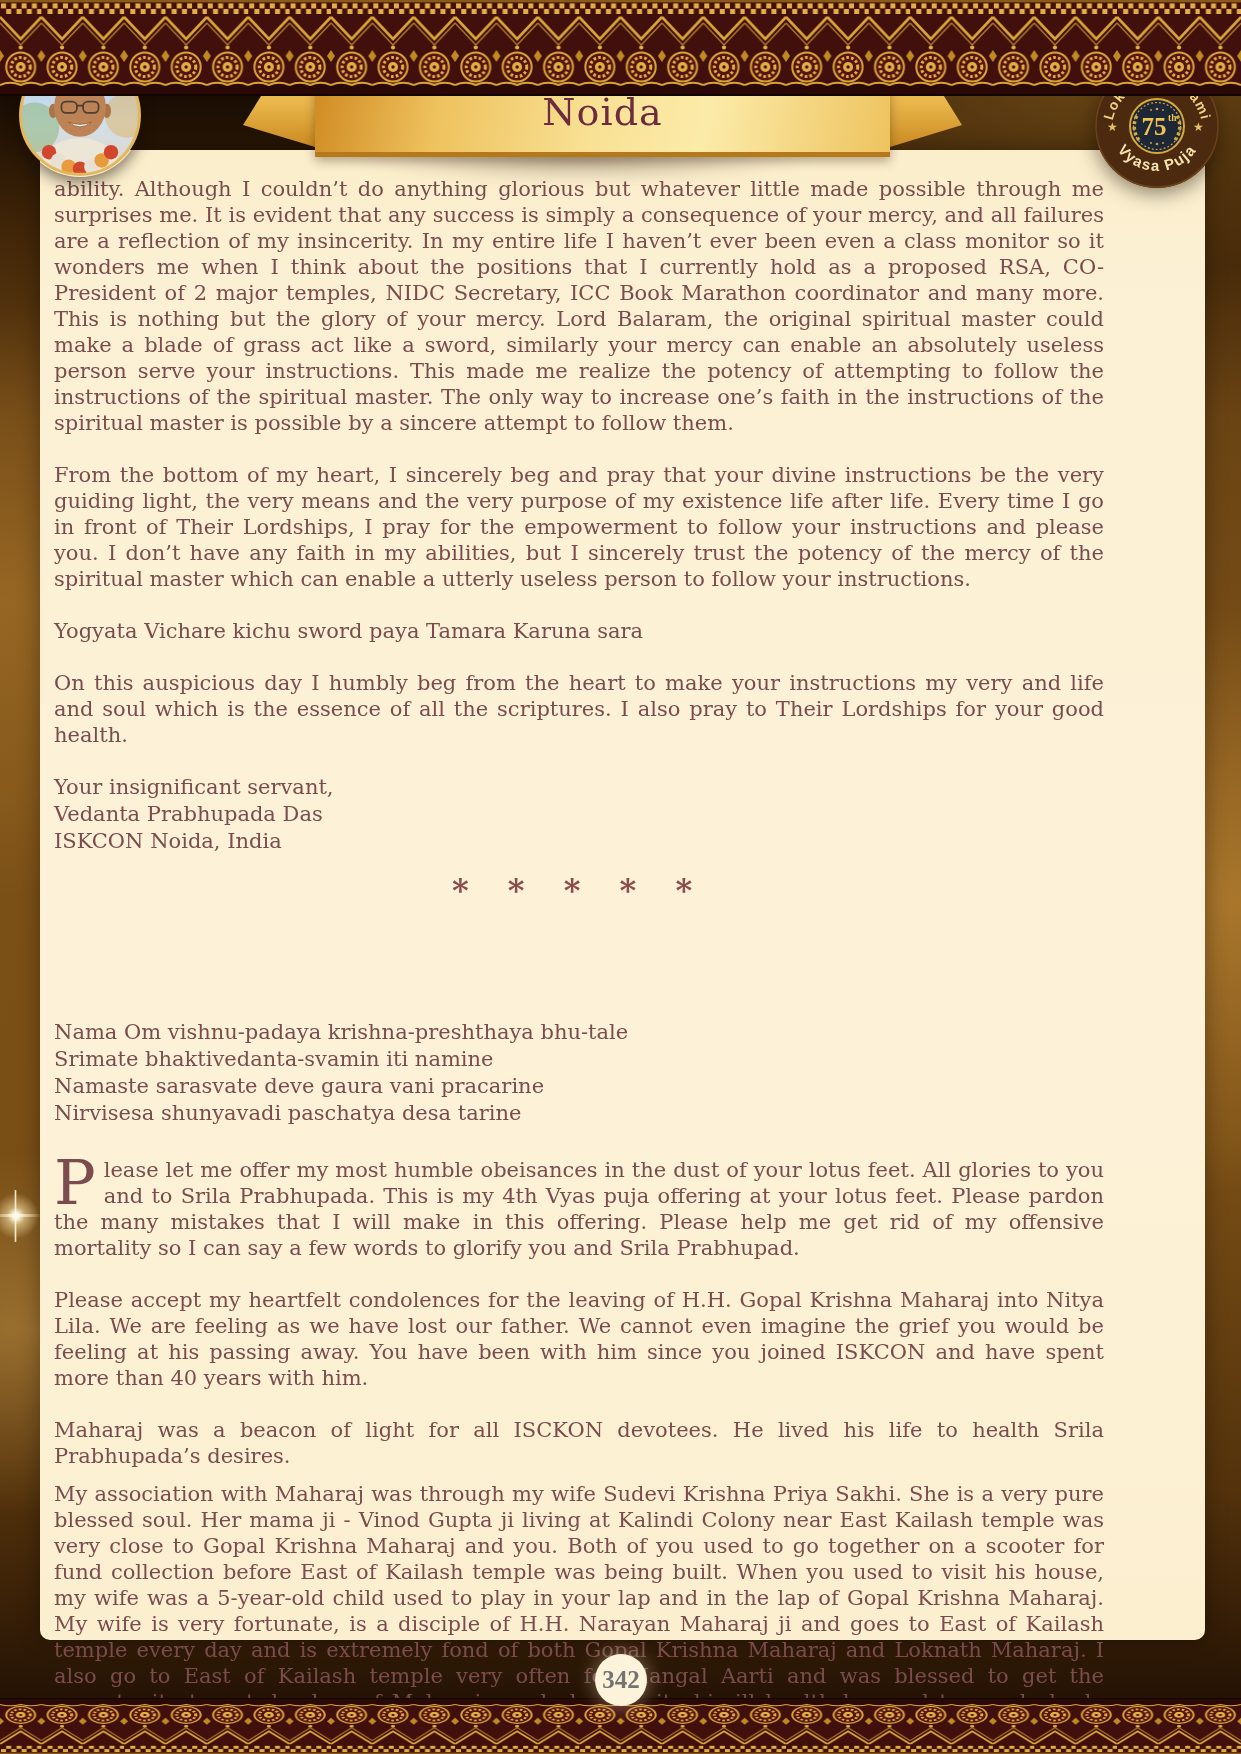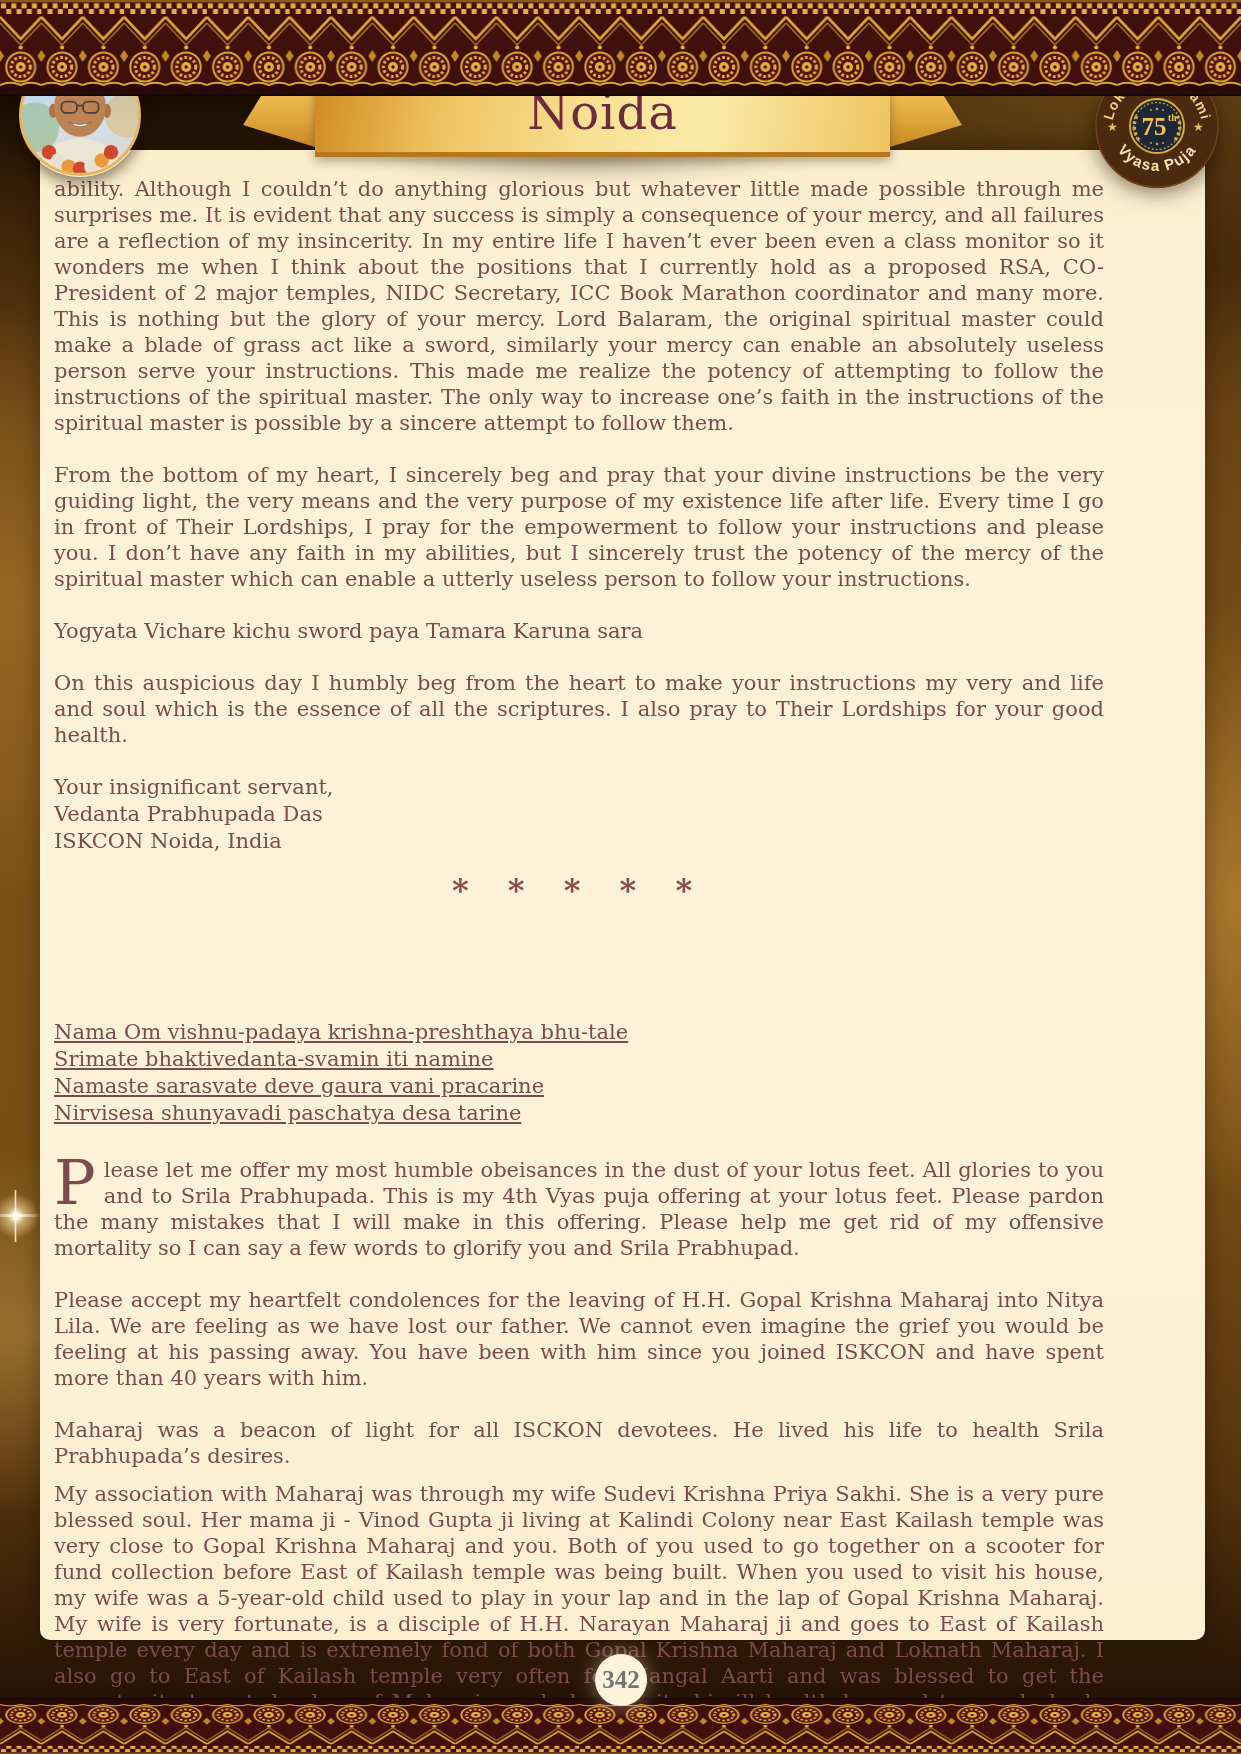--- a/index.html
+++ b/index.html
@@ -19,42 +19,42 @@
     background:linear-gradient(180deg,#fbeecb 0%,#fcf0d4 8%,#fdf2d8 60%,#fcefd0 100%);
     border-radius:10px;z-index:1;box-shadow:0 0 22px rgba(0,0,0,.35);}
   .ribbon-shadow{position:absolute;left:250px;top:150px;width:660px;height:44px;z-index:2;
     background:radial-gradient(50% 100% at 50% 0%, rgba(90,70,55,.55), transparent 72%);
     filter:blur(7px);}
   .ribbon{position:absolute;left:0;top:0;z-index:4;}
   .band{position:absolute;left:315px;top:72px;width:575px;height:80px;
     background:linear-gradient(100deg,#d08a22 0%,#eec25e 22%,#f8e093 48%,#fbeba9 68%,#eec35f 100%);
     border-bottom:5px solid #b5791c;box-shadow:0 4px 10px rgba(40,20,0,.35);
     display:flex;align-items:center;justify-content:center;}
-  .band span{font-size:48px;color:#6d2c3e;letter-spacing:1px;}
+  .band span{font-size:38px;color:#6d2c3e;letter-spacing:1px;}
   .tail{position:absolute;top:46px;width:82px;height:104px;
     background:linear-gradient(180deg,#f4d275 0%,#e9b64a 55%,#c8861f 100%);}
   .tail-l{left:243px;clip-path:polygon(0% 0%,100% 22%,100% 100%,0% 76%,30% 38%);}
   .tail-r{left:880px;clip-path:polygon(0% 22%,100% 0%,70% 38%,100% 76%,0% 100%);}
   .photo{position:absolute;left:18px;top:53px;width:124px;height:124px;z-index:5;
     border-radius:50%;box-shadow:0 6px 14px rgba(20,10,0,.5);}
   .photo svg{display:block;width:124px;height:124px;}
   .badge{position:absolute;left:1092px;top:61px;width:130px;height:130px;z-index:5;
     filter:drop-shadow(0 5px 10px rgba(20,10,0,.5));}
   .badge svg{display:block;width:130px;height:130px;}
   .content{position:absolute;left:40px;top:150px;width:1078px;z-index:2;
     box-sizing:border-box;padding:26px 14px 0 14px;
     color:#7b4c4d;font-size:21px;line-height:26px;}
   .content p{margin:0 0 26px 0;text-align:justify;}
   .content p.tight{margin-bottom:12px;}
   .content .single{text-align:left;}
   .signoff{margin:0 0 14px 0;}
   .signoff div{line-height:27px;}
   .stars{text-align:center;font-size:32px;font-weight:bold;color:#8b4a4b;
     letter-spacing:14px;margin:22px 0 116px 0;}
-  .verse{margin:16px 0 30px 0;text-decoration:underline;}
+  .verse{margin:16px 0 30px 0;}
   .verse div{line-height:27px;}
   .dropcap{float:left;font-size:62px;line-height:48px;padding:2px 8px 0 0;color:#7b4c4d;}
   .pagenum{position:absolute;left:595px;top:1654px;width:52px;height:52px;z-index:7;
     border-radius:50%;background:#fdf3da;box-shadow:0 0 20px rgba(255,235,190,.45);
     display:flex;align-items:center;justify-content:center;}
   .pagenum span{font-family:Liberation Serif, serif;font-weight:bold;font-size:25px;color:#737373;}
   .sparkle{position:absolute;left:-10px;top:1190px;width:52px;height:52px;z-index:7;
     background:radial-gradient(circle,rgba(255,255,242,.95) 0 3px,rgba(255,232,170,.55) 9px,transparent 62%);}
   .sparkle::before,.sparkle::after{content:"";position:absolute;background:linear-gradient(90deg,transparent,rgba(255,250,225,.85),transparent);}
   .sparkle::before{left:0;top:24px;width:52px;height:3px;}

